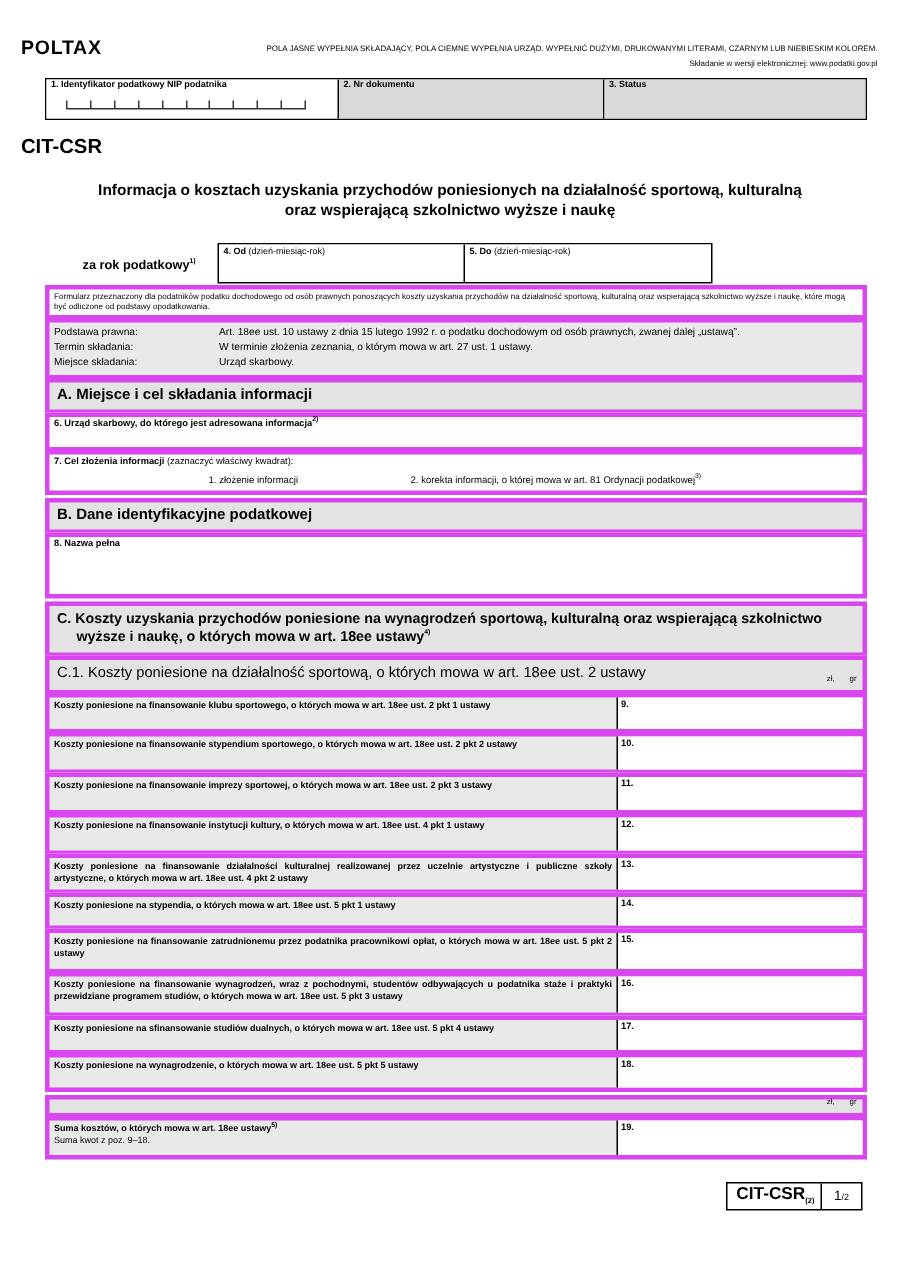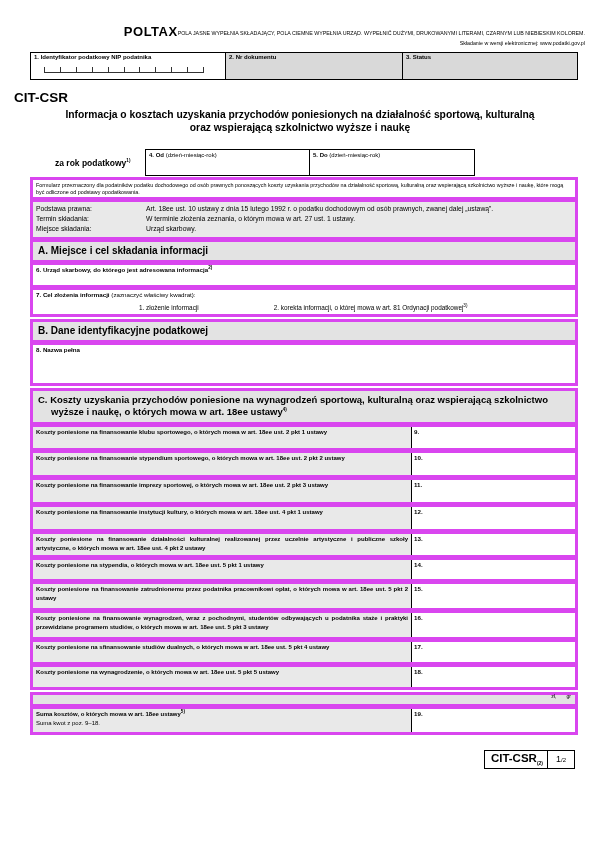--- a/index.html
+++ b/index.html
@@ -5,37 +5,37 @@
   * { box-sizing: border-box; }
   html,body { margin:0; padding:0; }
   body {
     width:600px; height:848px; overflow:hidden;
     background:#ffffff; color:#000;
     font-family:"Liberation Sans", sans-serif;
   }
   sup { font-size:4.6px; vertical-align:super; line-height:0; }
 
   
-  .topbar { display:flex; justify-content:flex-end; align-items:flex-start; margin:24px 15px 0 14px; }
+  .topbar { display:flex; justify-content:space-between; align-items:flex-start; margin:24px 15px 0 14px; }
   .poltax { font-size:13px; font-weight:bold; letter-spacing:.5px; }
   .notice { text-align:right; font-size:5.3px; line-height:10px; padding-top:4px; }
 
   
   .idrow { display:flex; width:548px; margin:4px 0 0 30px; border:1px solid #000; height:28px; }
   .idcell { border-right:1px solid #000; padding:1px 3px; font-size:6px; font-weight:bold; }
   .idcell:last-child { border-right:none; }
   .id1 { width:195px; background:#fff; }
   .id2 { width:177px; background:#d9d9d9; }
   .id3 { flex:1; background:#d9d9d9; }
   .nip-ticks { display:flex; width:160px; height:6px; margin:7px 0 0 10px; border-bottom:1px solid #333; }
   .nip-ticks span { flex:1; border-left:1px solid #333; }
   .nip-ticks span:last-child { border-right:1px solid #333; }
 
   .form-code { margin:10px 0 0 14px; font-size:13.5px; font-weight:bold; }
-  .main-title { text-align:center; font-weight:bold; font-size:10.3px; line-height:13px; margin-top:3px; }
+  .main-title { text-align:center; font-weight:bold; font-size:10.3px; line-height:13px; margin-top:16px; }
 
   .year-row { display:flex; margin:15px 0 0 55px; }
   .year-label { font-weight:bold; font-size:8.5px; align-self:center; width:88px; }
   .year-boxes { display:flex; border:1.5px solid #000; height:27px; width:330px; margin-left:2px; }
   .year-box { width:50%; border-right:1px solid #000; padding:1.5px 3px; font-size:6px; background:#fff; }
   .year-box:last-child { border-right:none; }
   .blb { font-weight:bold; }
   .hint { font-weight:normal; }
 
   
@@ -174,20 +174,24 @@
   <div class="block sec gap">B. Dane identyfikacyjne podatkowej</div>
 
   <div class="block field f8">
     <span>8. Nazwa pełna</span>
   </div>
 
   <div class="block sec sec-c gap">
     <span>C. Koszty uzyskania przychodów poniesione na wynagrodzeń sportową, kulturalną oraz wspierającą szkolnictwo wyższe i naukę, o których mowa w art. 18ee ustawy</span><sup>4)</sup>
   </div>
 
+  <div class="block subsec">
+    <span>C.1. Koszty poniesione na działalność sportową, o których mowa w art. 18ee ust. 2 ustawy</span>
+    <span class="cur"><span class="zl">zł,</span><span>gr</span></span>
+  </div>
 
   <div class="block frow h27">
     <div class="lbl">Koszty poniesione na finansowanie klubu sportowego, o których mowa w art. 18ee ust. 2 pkt 1 ustawy</div>
     <div class="val">9.</div>
   </div>
   <div class="block frow h28">
     <div class="lbl">Koszty poniesione na finansowanie stypendium sportowego, o których mowa w art. 18ee ust. 2 pkt 2 ustawy</div>
     <div class="val">10.</div>
   </div>
   <div class="block frow h28">

